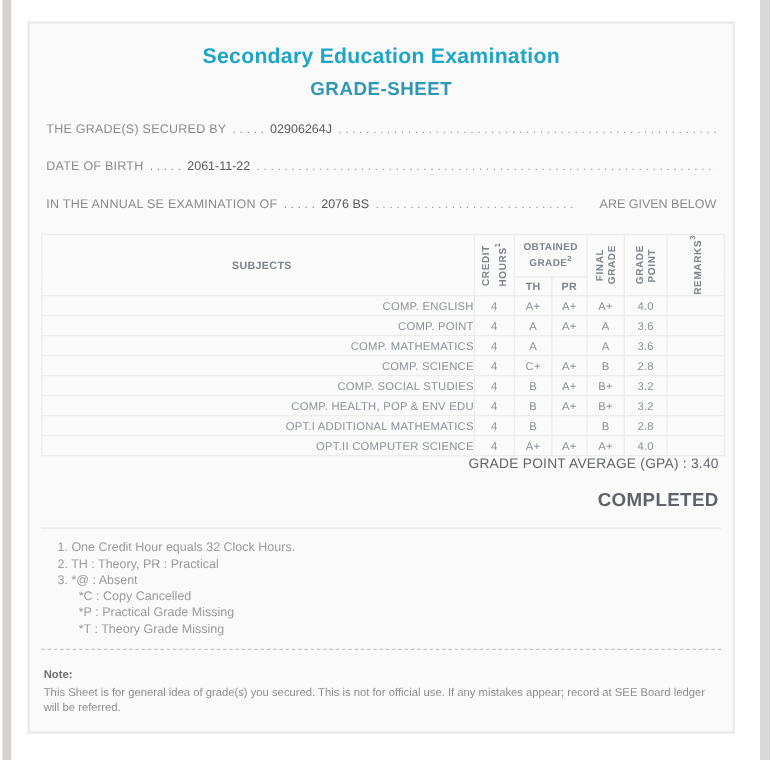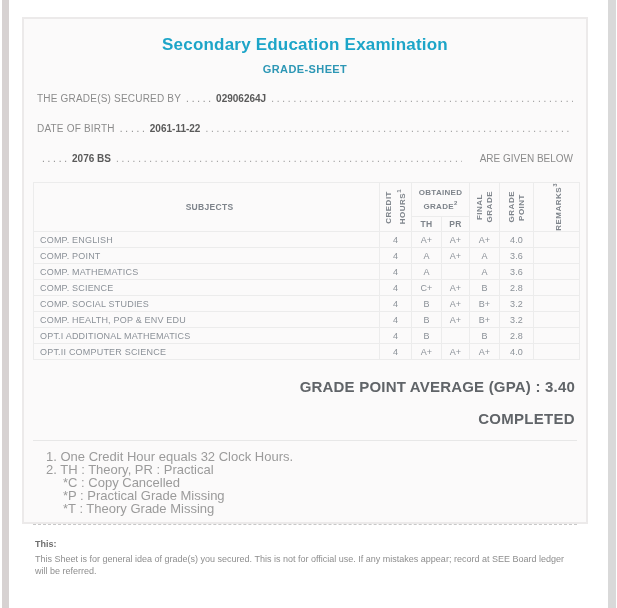--- a/index.html
+++ b/index.html
@@ -4,40 +4,40 @@
 <style>
   html,body{margin:0;padding:0;}
   body{
     width:617px;height:608px;position:relative;overflow:hidden;
     background:#ffffff;font-family:"Liberation Sans", sans-serif;
   }
   .edge-strip{position:absolute;top:0;height:608px;}
   .edge-strip.left{left:2px;width:7px;background:#d7d2d2;}
   .edge-strip.right{right:1px;width:8px;background:#d9d9d9;}
   .card{
-    position:absolute;left:22px;top:17px;width:566px;height:507px;
+    position:absolute;left:22px;top:17px;width:566px;height:570px;
     box-sizing:border-box;background:#fbfafa;border:2px solid #eceaea;
     padding:0 9px;
   }
   .title{
     margin:16px 0 0;text-align:center;font-size:17px;font-weight:bold;
     color:#1da5c8;letter-spacing:.2px;
   }
   .subtitle{
-    margin:8px 0 0;text-align:center;font-size:11px;font-weight:bold;
+    margin:8px 0 0;text-align:center;font-size:15px;font-weight:bold;
     color:#2d97b5;letter-spacing:.4px;
   }
   .info-line{
     display:flex;align-items:baseline;font-size:10px;color:#8b8b8b;
     margin:18px 4px 0;line-height:12px;white-space:nowrap;
   }
   .info-line:first-of-type{margin-top:25px;}
   .info-line .lbl{letter-spacing:.2px;}
   .info-line .predots{margin:0 5px 0 5px;}
-  .info-line .val{color:#5a5a5a;font-weight:bold;text-align:center;}
+  .info-line .val{color:#5a5a5a;font-weight:normal;text-align:center;}
   .info-line .leader{flex:1;overflow:hidden;margin-left:5px;color:#9a9a9a;}
   .info-line .suffix{margin-left:18px;}
   table{
     width:100%;border-collapse:collapse;margin-top:17px;table-layout:fixed;
   }
   th,td{border:1px solid #ececec;box-sizing:border-box;}
   thead th{
     color:#7e848b;font-size:8px;font-weight:bold;text-align:center;
     padding:0;letter-spacing:.3px;margin-top:41px;
   }
@@ -48,31 +48,31 @@
   .vert{
     writing-mode:vertical-rl;transform:rotate(180deg);
     line-height:10px;letter-spacing:.5px;font-size:8px;font-weight:bold;color:#7e848b;
   }
   .vert sup,.obt sup{font-size:6px;}
   th.h-obtained .obt-line{display:block;line-height:10px;}
   tbody td{
     height:16px;font-size:9px;color:#8b9198;text-align:center;letter-spacing:.2px;
     padding:0;
   }
-  tbody td.c-subject{text-align:left;padding-left:6px;}
+  tbody td.c-subject{text-align:right;padding-left:6px;}
   .gpa-line{
-    margin-top:18px;text-align:right;font-size:15px;font-weight:bold;
+    margin-top:0;text-align:right;font-size:11px;font-weight:normal;
     color:#606468;letter-spacing:.2px;padding-right:2px;
   }
   .completed-line{
     margin-top:15px;text-align:right;font-size:15px;font-weight:bold;
     color:#606468;letter-spacing:.3px;padding-right:2px;
   }
   .solid-sep{margin-top:13px;border-top:1px solid #e7e7e7;}
-  .footnotes{margin-top:9px;padding-left:13px;font-size:13px;color:#9b9b9b;line-height:13px;}
+  .footnotes{margin-top:9px;padding-left:13px;font-size:10px;color:#9b9b9b;line-height:13px;}
   .footnotes .fn.indent{padding-left:17px;}
   .dashed-sep{margin-top:9px;border-top:1px dashed #c8c8c8;}
   .note-block{margin-top:13px;font-size:9px;color:#8e8e8e;line-height:12px;padding:0 2px;}
   .note-label{display:block;font-weight:bold;color:#6f6f6f;margin-bottom:3px;}
 </style>
 </head>
 <body>
 
 <div class="edge-strip left"></div>
 <div class="edge-strip right"></div>
@@ -90,20 +90,21 @@
   </div>
 
   <div class="info-line">
     <span class="lbl">DATE OF BIRTH</span>
     <span class="predots">. . . . .</span>
     <span class="val">2061-11-22</span>
     <span class="leader">. . . . . . . . . . . . . . . . . . . . . . . . . . . . . . . . . . . . . . . . . . . . . . . . . . . . . . . . . . . . . . . . . . . . . . . . . . . . . . . . . . . . . . . . . . . . . . . . . . . . . . . . . . . . . . . . . . . .</span>
   </div>
 
   <div class="info-line">
+    <span class="lbl">IN THE ANNUAL SE EXAMINATION OF</span>
     <span class="predots">. . . . .</span>
     <span class="val">2076 BS</span>
     <span class="leader">. . . . . . . . . . . . . . . . . . . . . . . . . . . . . . . . . . . . . . . . . . . . . . . . . . . . . . . . . . . . . . . . . . . . . . . . . . . . . . . . . . . . . . . . . . . . . . . . . . . . . . . . . . . . . . . . . . . .</span>
     <span class="suffix">ARE GIVEN BELOW</span>
   </div>
 
   <table>
     <colgroup>
       <col style="width:346px">
         <col style="width:32px">
@@ -231,25 +232,26 @@
     <span>GRADE POINT AVERAGE (GPA) :</span>
     <span>3.40</span>
   </div>
   <div class="completed-line">COMPLETED</div>
 
   <div class="solid-sep"></div>
 
   <div class="footnotes">
     <div class="fn">1. One Credit Hour equals 32 Clock Hours.</div>
     <div class="fn">2. TH : Theory, PR : Practical</div>
+    <div class="fn">3. *@ : Absent</div>
     <div class="fn indent">*C : Copy Cancelled</div>
     <div class="fn indent">*P : Practical Grade Missing</div>
     <div class="fn indent">*T : Theory Grade Missing</div>
   </div>
 
   <div class="dashed-sep"></div>
 
   <div class="note-block">
-    <span class="note-label">This:</span>
+    <span class="note-label">Note:</span>
     <span>This Sheet is for general idea of grade(s) you secured. This is not for official use. If any mistakes appear; record at SEE Board ledger will be referred.</span>
   </div>
 
 </div>
 
 </body></html>

